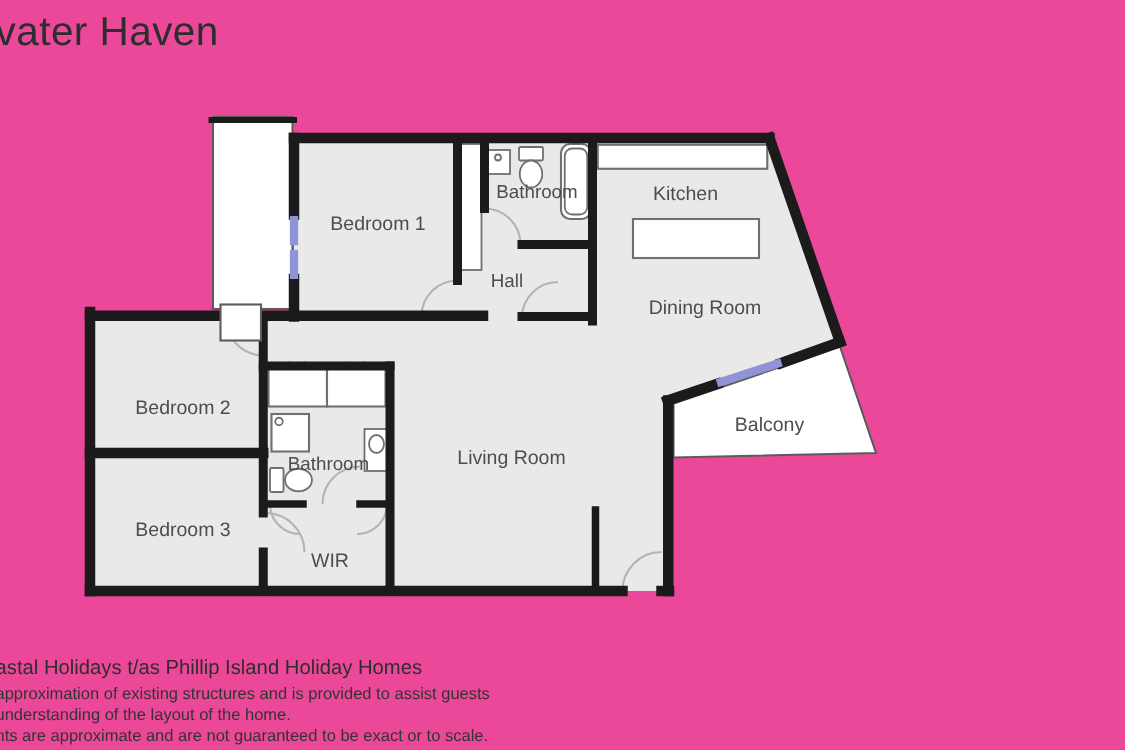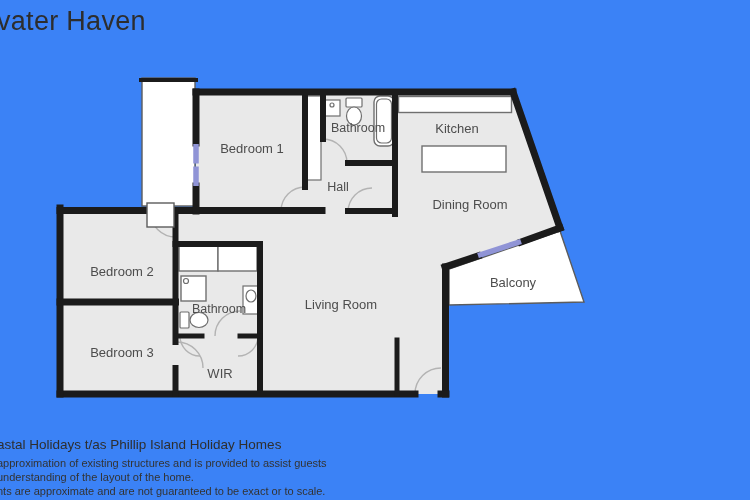--- a/index.html
+++ b/index.html
@@ -1,16 +1,16 @@
 <!DOCTYPE html>
 <html style="--wall: #1b1b1b; --floor: #e9e9e9; --window: #9094d6; --fixture: #6f6f6f; --arc: #b3b3b3; --label: #4d4d4d;"><head>
 <meta charset="utf-8">
 <style>
   html,body{margin:0;padding:0;background:#fff;}
-  .canvas{position:relative;width:750px;height:500px;background:#3b82f6;overflow:hidden;
+  .canvas{position:relative;width:750px;height:500px;background:#ec4899;overflow:hidden;
           font-family:"Liberation Sans", sans-serif;}
   .title{position:absolute;left:-3px;top:6px;font-size:27px;color:#2d2d2d;
          letter-spacing:.3px;white-space:nowrap;}
   .plan{position:absolute;left:0;top:0;}
   .footer{position:absolute;left:-3px;top:437px;white-space:nowrap;}
   .footer .f1{font-size:13.5px;color:#2e2e2e;margin:0 0 4px 0;}
   .footer .fs{font-size:11px;color:#333;margin:0;line-height:14px;}
   
   .floor{fill:var(--floor,#e9e9e9);stroke:none;}
   .wall{stroke:var(--wall,#1b1b1b);fill:none;stroke-linecap:square;}

